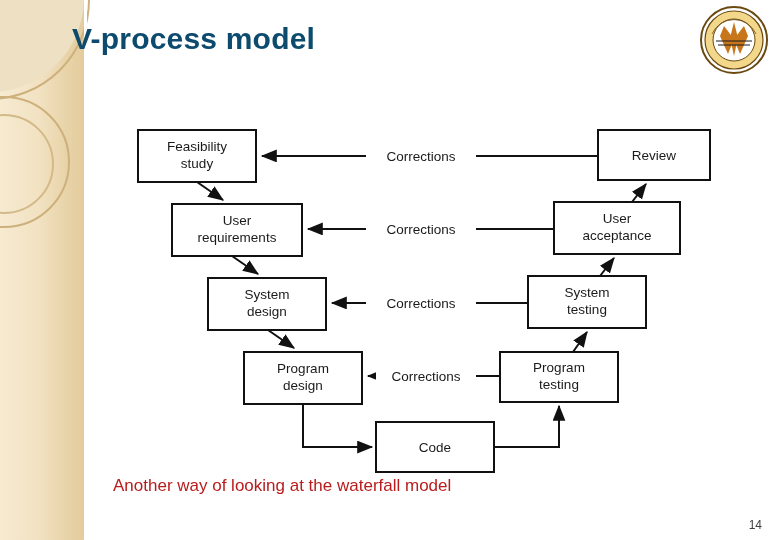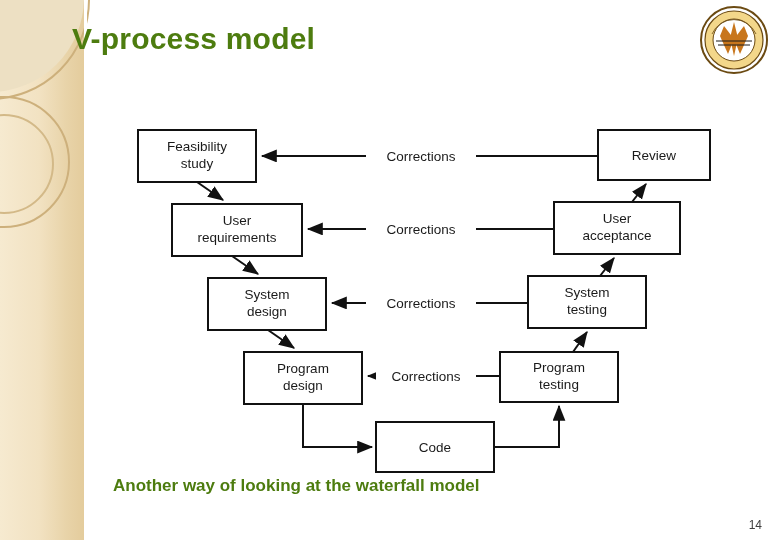--- a/index.html
+++ b/index.html
@@ -56,21 +56,21 @@
     width: 96px; height: 96px;
     border: 2px solid #d3b988;
   }
 
   
   .title {
     position: absolute;
     left: 72px; top: 22px;
     font-size: 30px;
     font-weight: bold;
-    color: #4d7c0f;
+    color: #0c4a6e;
     letter-spacing: 0.2px;
   }
 
   
   .logo {
     position: absolute;
     right: 10px; top: 4px;
     width: 72px; height: 72px;
   }
 
@@ -79,22 +79,21 @@
     position: absolute;
     left: 120px; top: 116px;
     width: 600px; height: 360px;
   }
   .diagram svg { display: block; }
 
   .caption {
     position: absolute;
     left: 113px; top: 476px;
     font-size: 17px;
-    color: #4d7c0f;
-    font-weight: bold;
+    color: #b91c1c;
   }
   .page-number {
     position: absolute;
     right: 18px; bottom: 8px;
     font-size: 12px;
     color: #404040;
   }
 
   .bx-text {
     font-family: "Liberation Sans", sans-serif;

